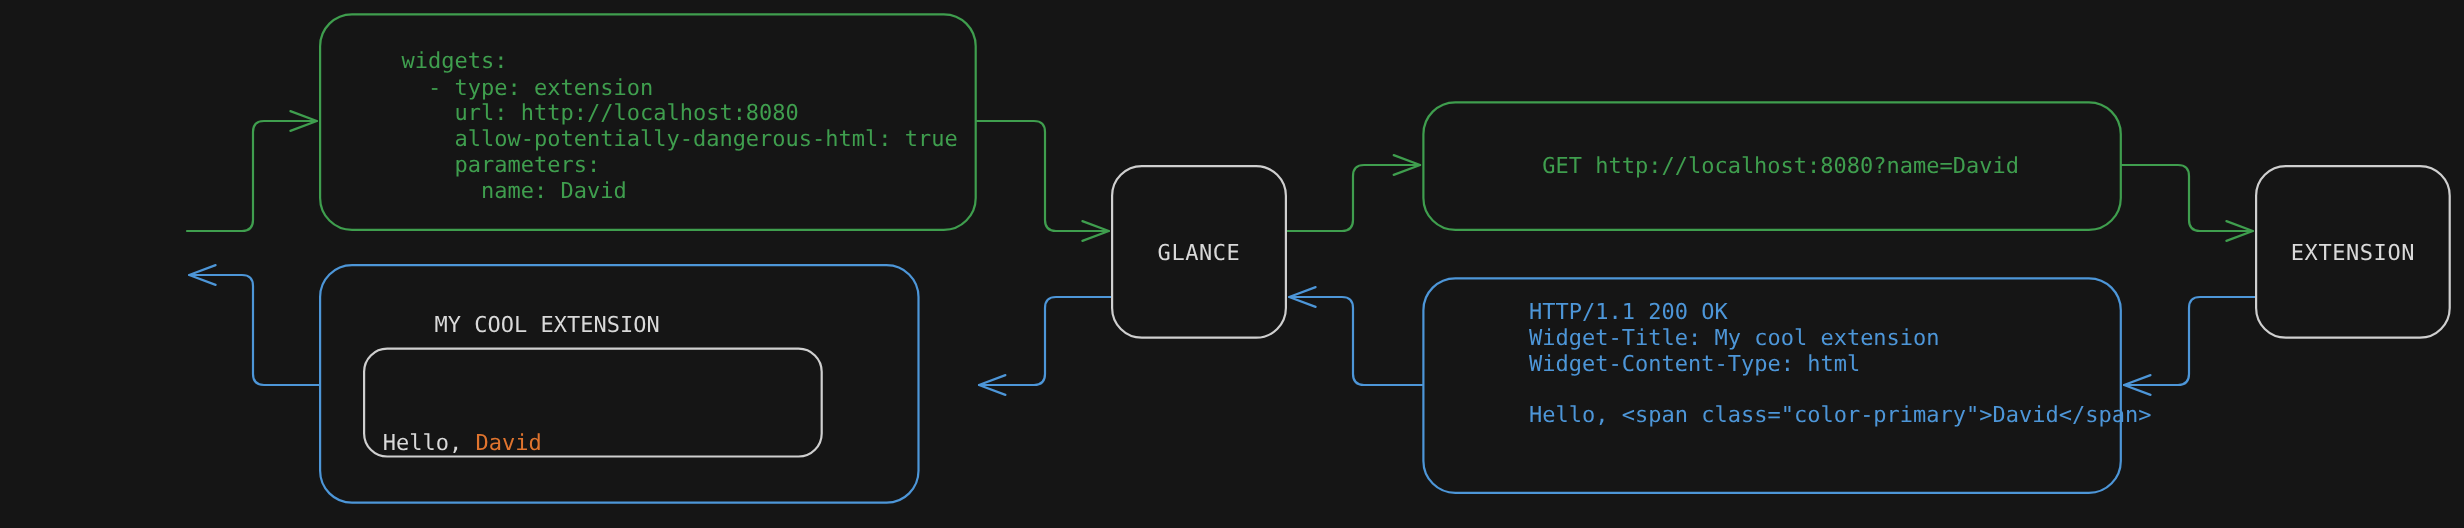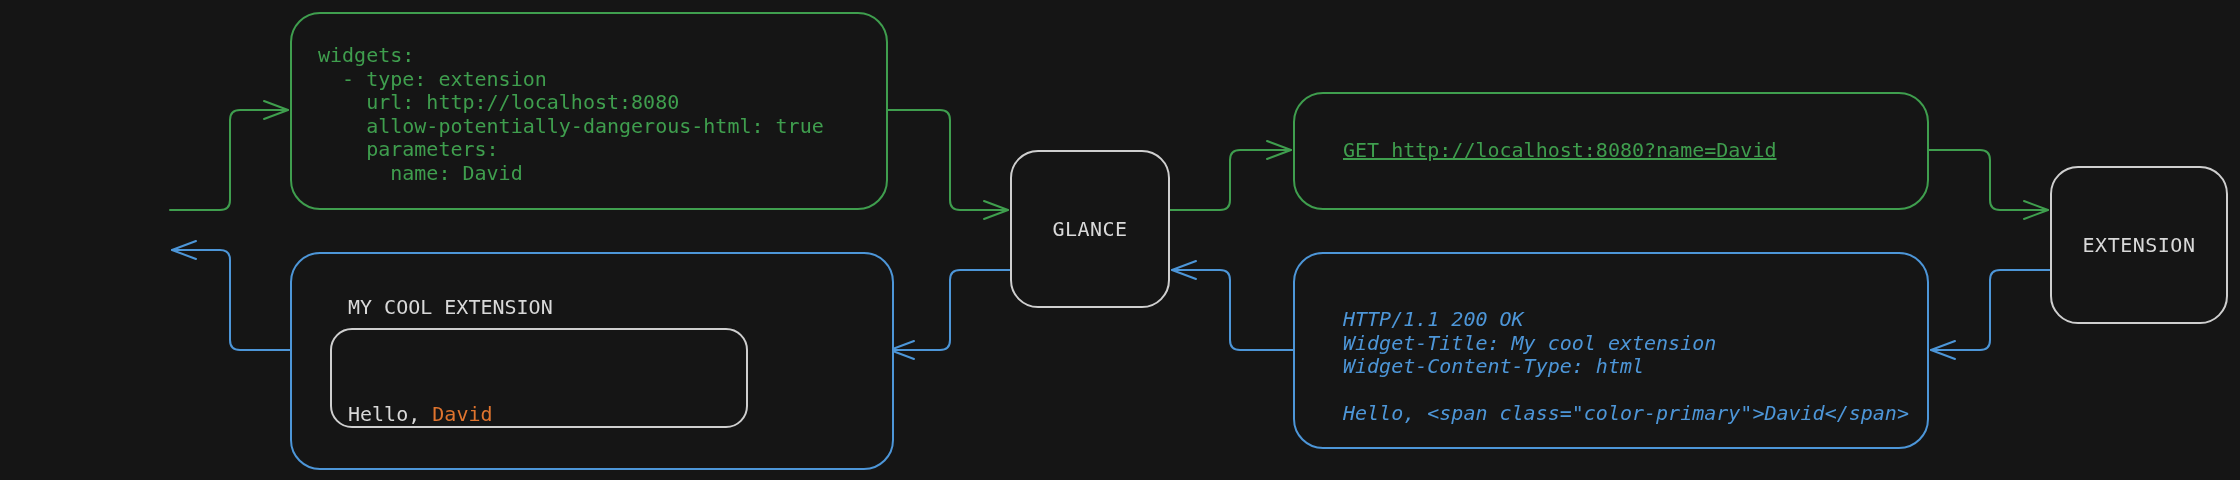--- a/index.html
+++ b/index.html
@@ -19,36 +19,36 @@
   svg.wires .g{stroke:var(--green);}
   svg.wires .b{stroke:var(--blue);}
 
   .node{
     position:absolute;border:2px solid var(--node-border);border-radius:28px;
     display:flex;align-items:center;justify-content:center;
     color:var(--fg);font-size:20px;letter-spacing:0.5px;background:var(--bg);
   }
   .node-user{left:10px;top:150px;width:160px;height:160px;}
   .node-glance{left:1010px;top:150px;width:160px;height:158px;text-align:center;}
-  .node-extension{left:2050px;top:150px;width:178px;height:158px;margin-top:16px;}
+  .node-extension{left:2050px;top:150px;width:178px;height:158px;}
 
-  .codebox{position:absolute;border-radius:30px;background:var(--bg);}
+  .codebox{position:absolute;border-radius:30px;background:var(--bg);padding-left:47px;}
   .codebox pre{
     font-family:"DejaVu Sans Mono",monospace;
     font-size:20px;line-height:23.5px;white-space:pre;
   }
   .box-config{left:290px;top:12px;width:598px;height:198px;border:2px solid var(--green);}
   .box-config pre{margin:30px 0 0 26px;color:var(--green);}
   .box-request{left:1293px;top:92px;width:636px;height:118px;border:2px solid var(--green);
     display:flex;align-items:center;}
-  .box-request pre{margin-left:48px;color:var(--green);text-decoration:underline;}
+  .box-request pre{margin-left:60px;color:var(--green);}
   .box-response{left:1293px;top:252px;width:636px;height:197px;border:2px solid var(--blue);}
-  .box-response pre{margin:54px 0 0 48px;color:var(--blue);font-style:italic;}
+  .box-response pre{margin:18px 0 0 48px;color:var(--blue);}
 
-  .box-widget{left:290px;top:252px;width:604px;height:218px;border:2px solid var(--blue);}
+  .box-widget{left:290px;top:240px;width:546px;height:218px;border:2px solid var(--blue);}
   .widget-title{margin:41px 0 0 56px;color:var(--fg);font-size:20px;}
   .widget-inner{
     position:absolute;left:38px;top:74px;width:418px;height:100px;
     border:2px solid var(--node-border);border-radius:22px;
     display:flex;align-items:flex-end;color:var(--fg);font-size:20px;
   }
   .widget-inner .txt{margin-left:16px;white-space:pre;}
   .name-accent{color:var(--orange);}
 </style>
 </head>

